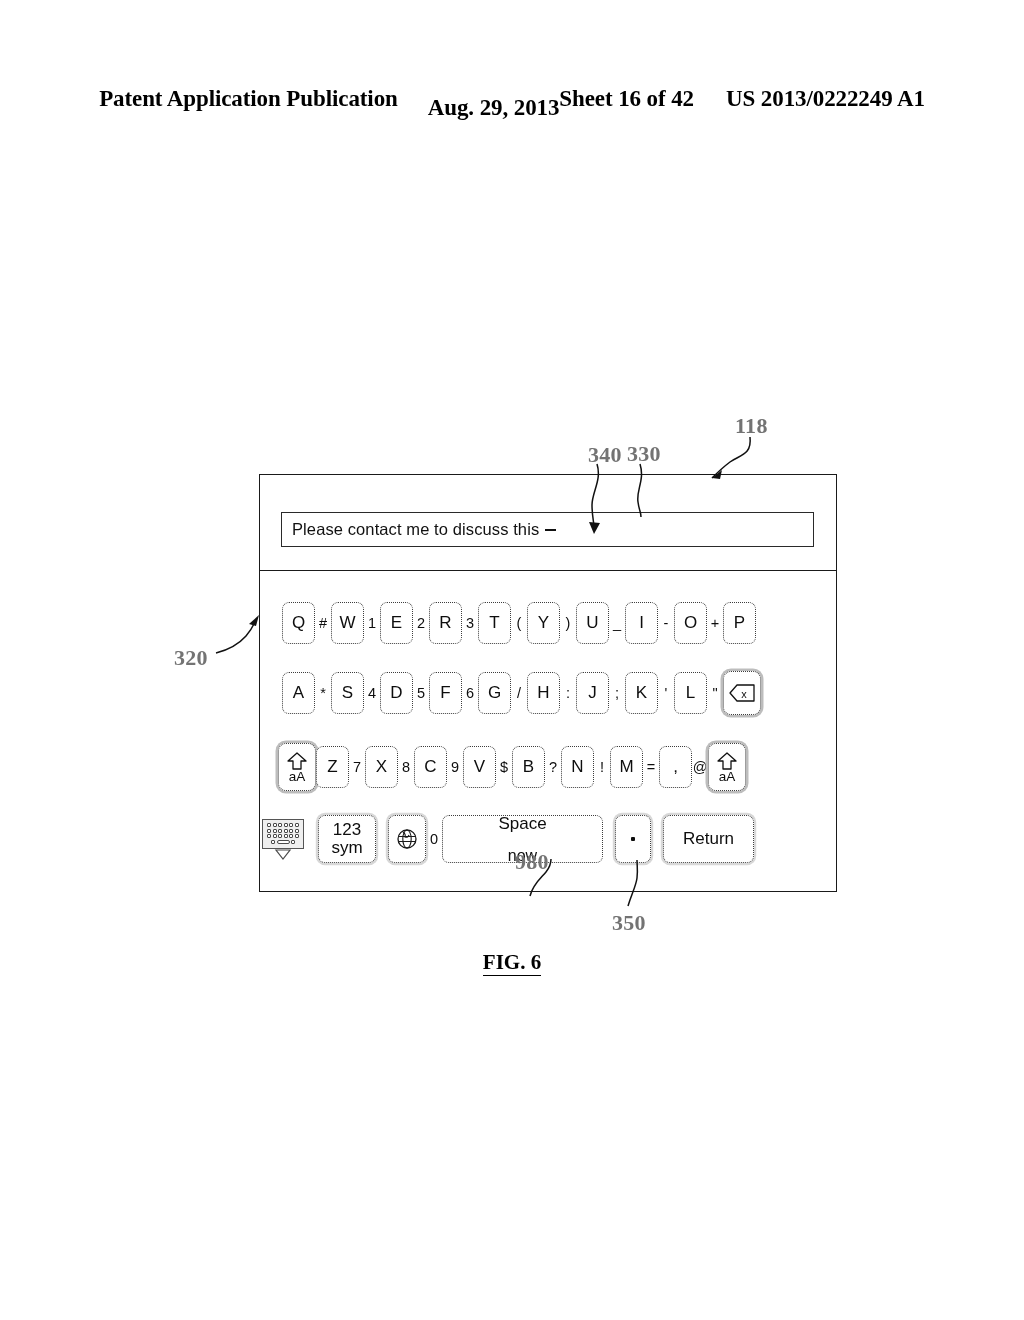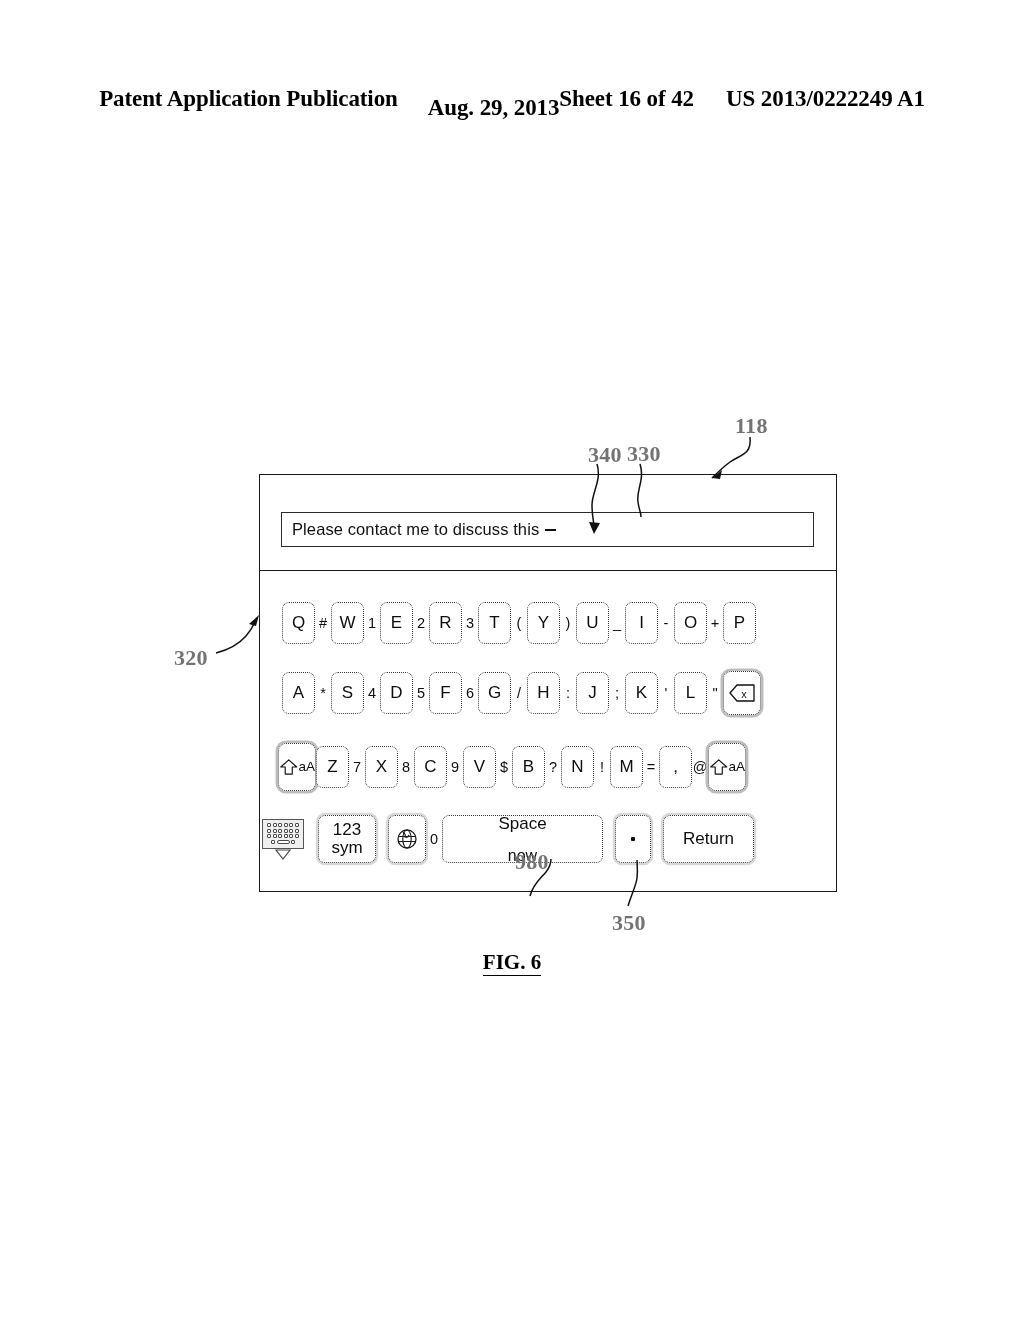--- a/index.html
+++ b/index.html
@@ -146,20 +146,21 @@
     flex: 0 0 auto;
   }
 
   
   .key-shift {
     width: 38px;
     height: 48px;
     border: 1.3px dotted #3d3d3d;
     border-radius: 8px;
     box-shadow: 0 0 0 2.5px #bdbdbd;
+    flex-direction: column;
     justify-content: center;
     gap: 0px;
   }
   .shift-arrow { display: block; }
   .shift-label {
     font-size: 13.5px;
     line-height: 1;
     margin-top: -1px;
   }
 

